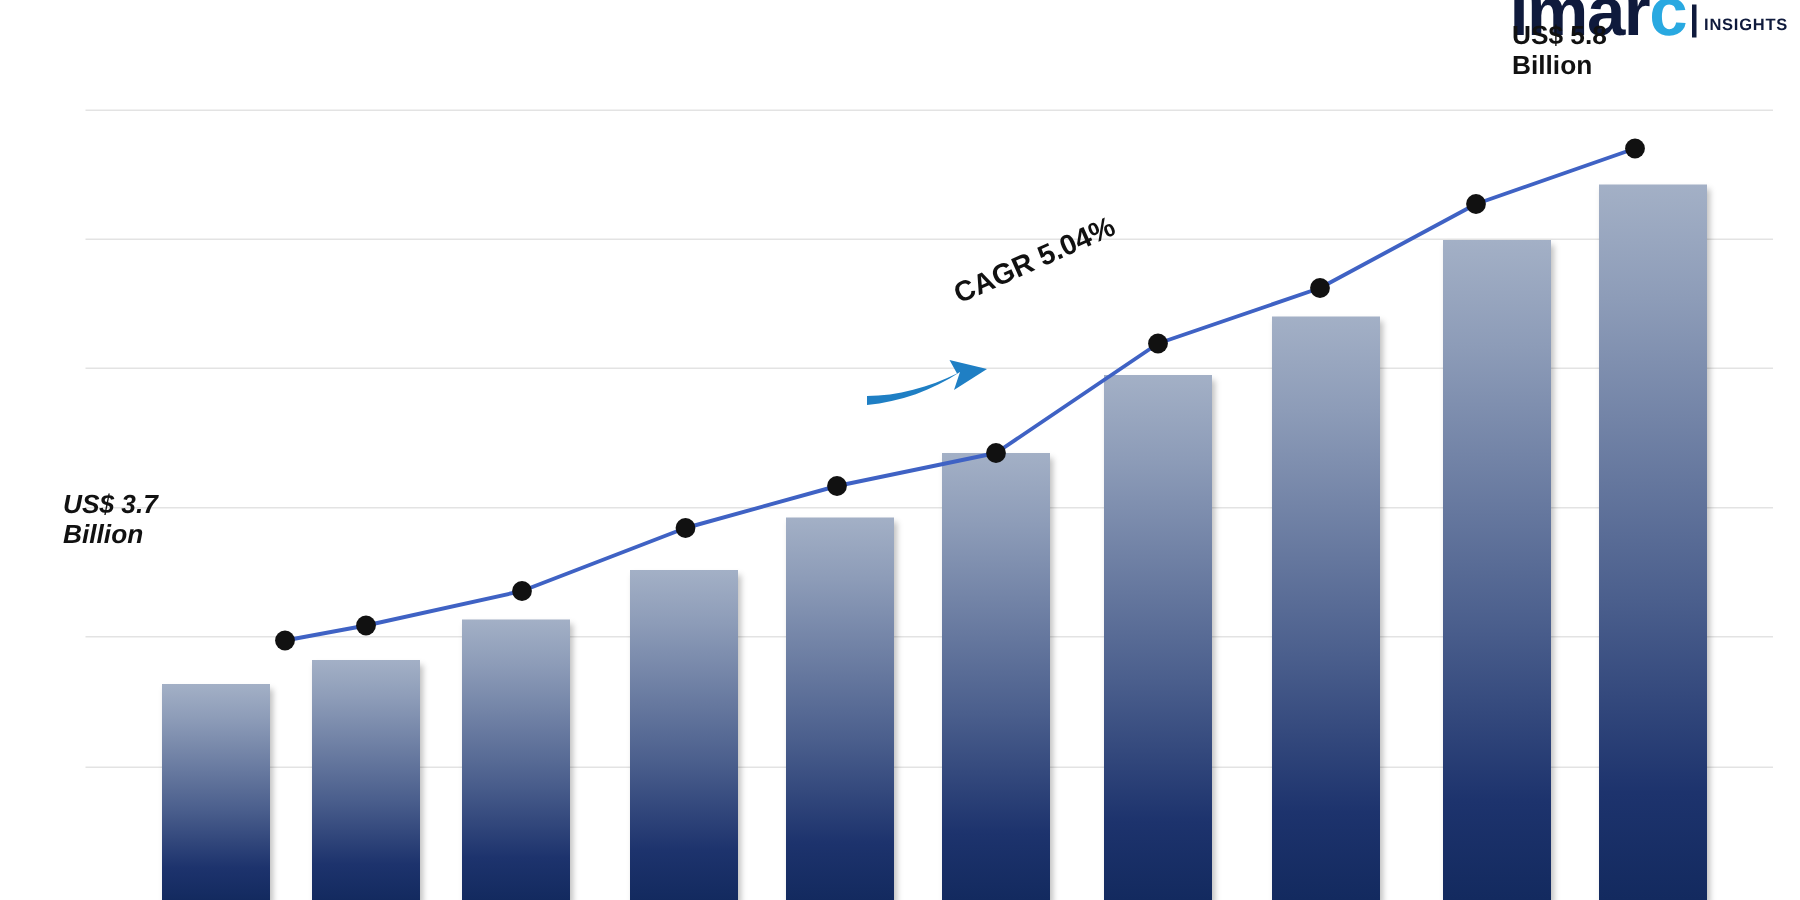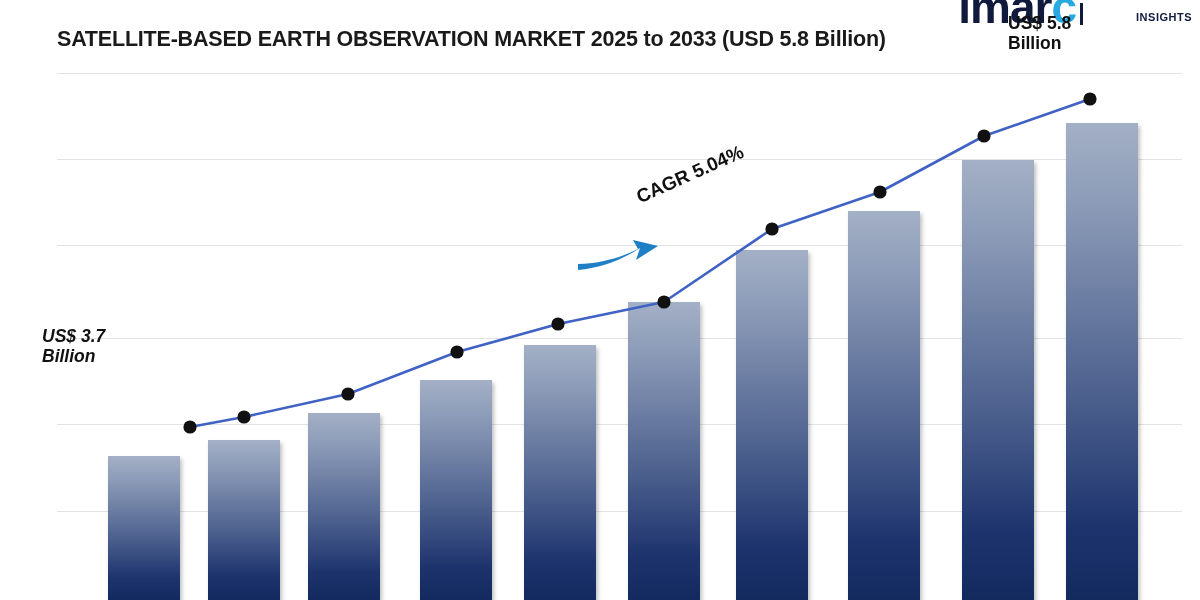--- a/index.html
+++ b/index.html
@@ -22,21 +22,20 @@
     font-size:46px; font-weight:700; letter-spacing:-1px;
     color:#0f1a3c;
   }
   .logo-word .accent{color:#29a9e1;}
   .logo-bar{
     width:3px;height:22px;background:#0f1a3c;margin:0 2px 5px 1px;
   }
   .logo-sub{
     font-size:11px;font-weight:700;letter-spacing:.5px;color:#0f1a3c;
     margin-bottom:7px;
-    margin-left:48px;
   }
 
   
   .chart-title{
     position:absolute; left:57px; top:27px;
     font-size:21.5px; font-weight:700; color:#1a1a1a;
     letter-spacing:-0.2px; white-space:nowrap;
   }
 
   
@@ -77,21 +76,20 @@
 <body>
 
 <div id="root">
 
   <div class="logo">
     <div class="logo-word"><span>imar</span><span class="accent">c</span></div>
     <div class="logo-bar"></div>
     <div class="logo-sub">INSIGHTS</div>
   </div>
 
-  <div class="chart-title">SATELLITE-BASED EARTH OBSERVATION MARKET 2025 to 2033 (USD 5.8 Billion)</div>
 
   <div class="plot">
 
     <div class="gridline" style="top:0px;"></div>
     <div class="gridline" style="top:86px;"></div>
     <div class="gridline" style="top:172px;"></div>
     <div class="gridline" style="top:265px;"></div>
     <div class="gridline" style="top:351px;"></div>
     <div class="gridline" style="top:438px;"></div>
 

